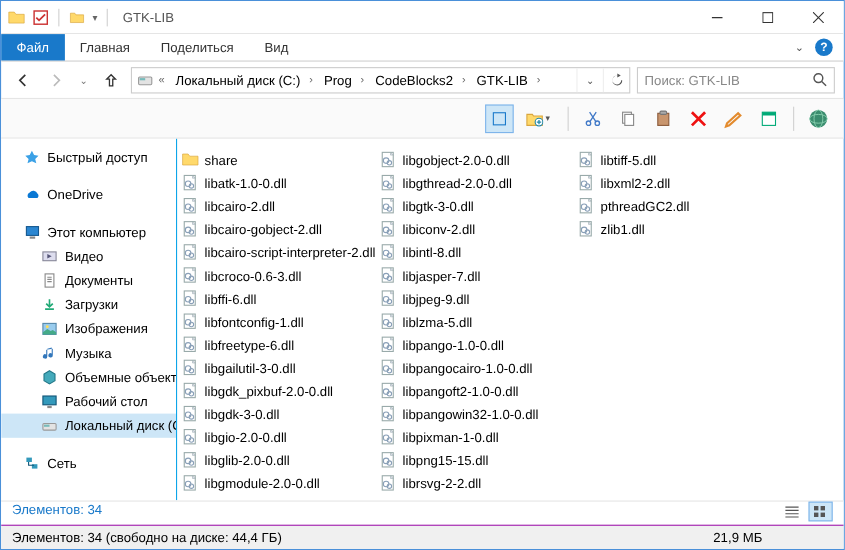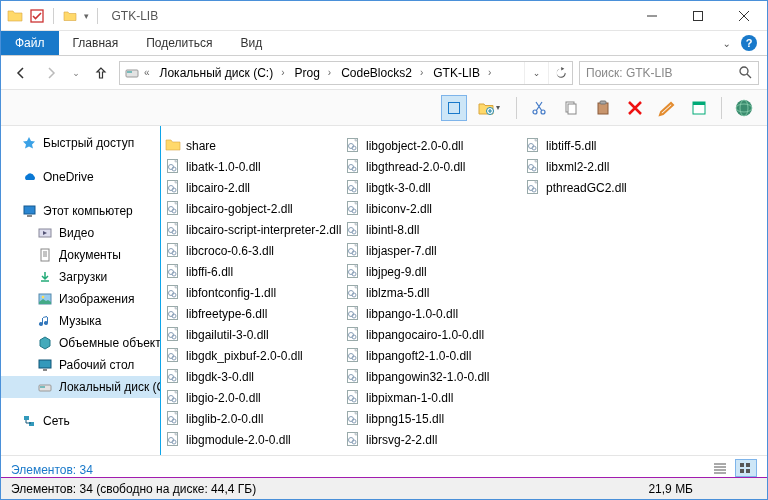--- a/index.html
+++ b/index.html
@@ -33,21 +33,21 @@
 .body{flex:1;display:flex;overflow:hidden}
 .sidebar{width:160px;border-right:1px solid #0ea5e9;background:#fff;overflow:hidden;padding-top:6px}
 .sbitem{display:flex;align-items:center;gap:6px;height:22px;padding-left:20px;white-space:nowrap;overflow:hidden;text-overflow:ellipsis}
 .sbitem.sub{padding-left:36px}
 .sbitem.sel{background:#cde6f7}
 .sbspace{height:12px}
 .content{flex:1;overflow:hidden;padding:6px 0}
 .cols{display:flex;flex-direction:column;flex-wrap:wrap;height:330px;align-content:flex-start}
 .fitem{display:flex;align-items:flex-end;gap:5px;height:21px;width:180px;padding:0 4px;white-space:nowrap}
 .ico{width:16px;height:16px;display:flex;align-items:center;justify-content:center;flex-shrink:0}
-.status1{height:22px;border-top:1px solid #e5e5e5;display:flex;align-items:flex-end;padding:0 10px;gap:16px;background:#fff}
+.status1{height:22px;border-top:1px solid #e5e5e5;display:flex;align-items:flex-start;padding:0 10px;gap:16px;background:#fff}
 .status1 .right{margin-left:auto;display:flex;gap:4px}
 .viewbtn{width:22px;height:18px;display:flex;align-items:center;justify-content:center;border:1px solid transparent}
 .viewbtn.active{border-color:#7eb4ea;background:#cde6f7}
 .status2{height:22px;border-top:1px solid #a21caf;background:#f0f0f0;display:flex;align-items:center;padding:0 10px;gap:24px}
 .status2 .mid{margin-left:auto}
 .status2 .comp{display:flex;align-items:center;gap:6px;padding:0 16px}
 svg{display:block}
 </style>
 </head>
 <body>
@@ -687,20 +687,31 @@
           <span class="ico">
             <svg width="16" height="16">
               <rect x="2.5" y="1.5" width="10" height="13" fill="#fff" stroke="#9aa"></rect>
               <path d="M10 1.5l2.5 2.5h-2.5z" fill="#dde" stroke="#9aa" stroke-width="0.5"></path>
               <circle cx="6" cy="9" r="2.5" fill="none" stroke="#8aa0b8" stroke-width="1"></circle>
               <circle cx="9" cy="11" r="2" fill="none" stroke="#8aa0b8" stroke-width="1"></circle>
             </svg>
           </span>
           <span>pthreadGC2.dll</span>
         </div>
+        <div class="fitem">
+          <span class="ico">
+            <svg width="16" height="16">
+              <rect x="2.5" y="1.5" width="10" height="13" fill="#fff" stroke="#9aa"></rect>
+              <path d="M10 1.5l2.5 2.5h-2.5z" fill="#dde" stroke="#9aa" stroke-width="0.5"></path>
+              <circle cx="6" cy="9" r="2.5" fill="none" stroke="#8aa0b8" stroke-width="1"></circle>
+              <circle cx="9" cy="11" r="2" fill="none" stroke="#8aa0b8" stroke-width="1"></circle>
+            </svg>
+          </span>
+          <span>zlib1.dll</span>
+        </div>
       </div>
   </div>
 </div>
 
 <div class="status1">
   <span style="color:#1979ca">Элементов: 34</span>
   <div class="right">
     <div class="viewbtn">
         <svg width="14" height="12">
           <path d="M1 2h12M1 5h12M1 8h12M1 11h12" stroke="#555" stroke-width="1"></path>

